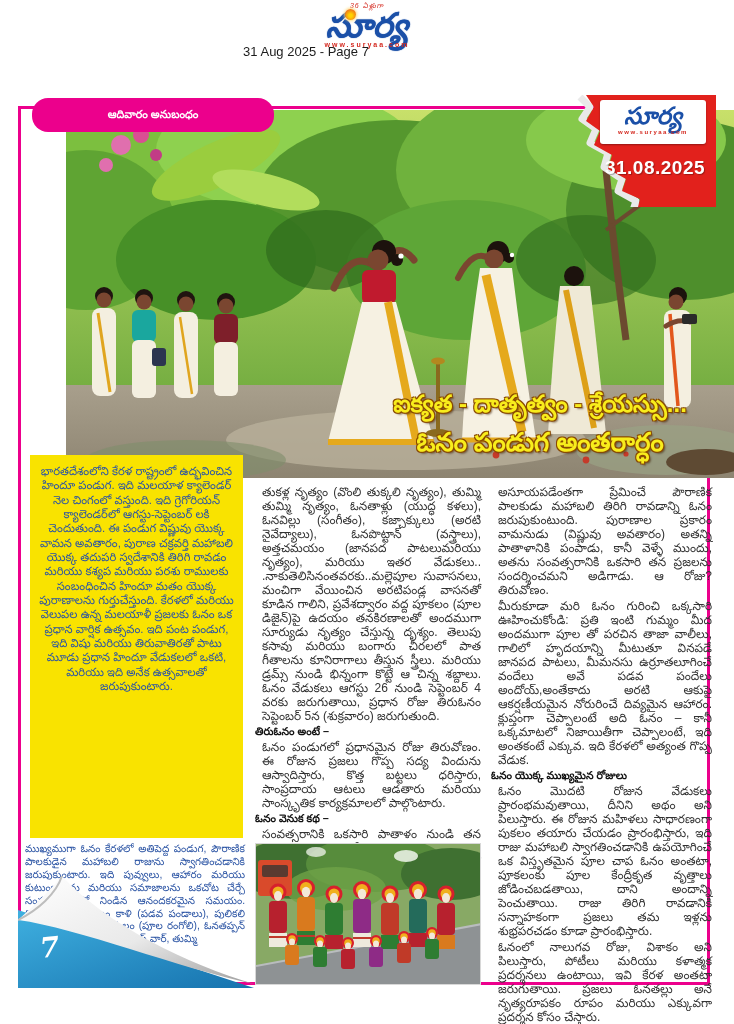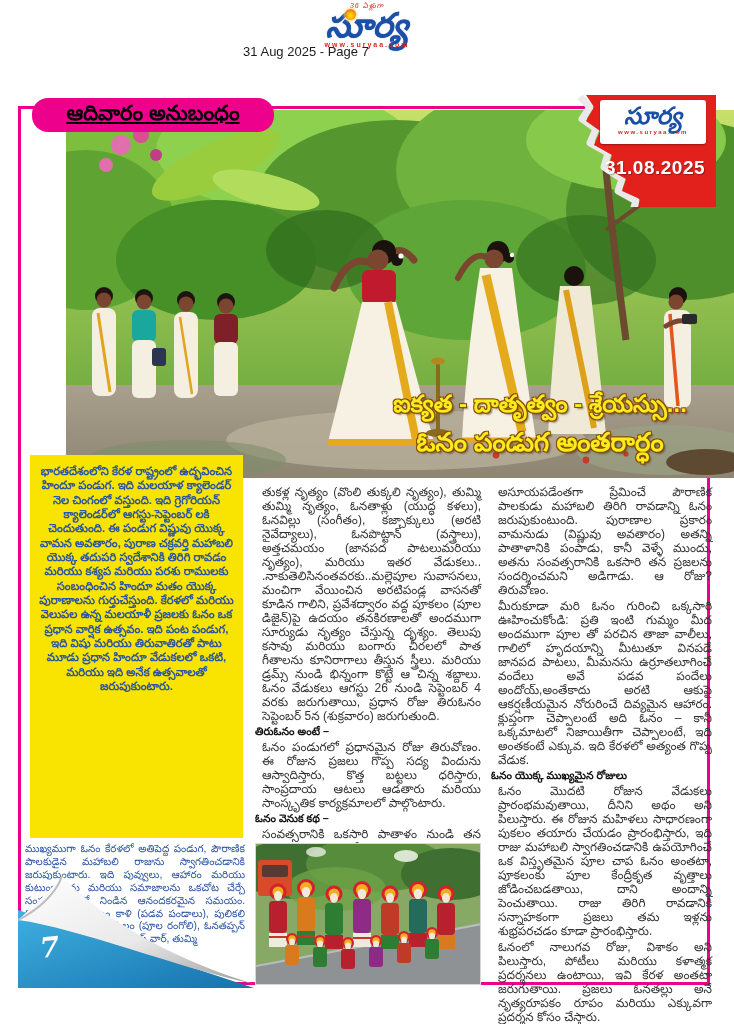--- a/index.html
+++ b/index.html
@@ -16,40 +16,40 @@
   .m-url{display:block;font-size:7px;letter-spacing:2px;color:#d42a20;font-weight:bold;line-height:9px;}
   .dateline{position:absolute;left:0;top:44px;width:612px;text-align:center;font-size:13px;color:#1c1c1c;font-weight:500;}
   
   .frame{position:absolute;left:18px;top:106px;width:692px;height:879px;border:3px solid #ec008c;box-sizing:border-box;}
   
   .main-photo{position:absolute;left:22px;top:110px;width:690px;height:368px;overflow:hidden;margin-left:44px;}
   .main-photo svg{display:block;}
   
   .banner{position:absolute;left:32px;top:98px;width:242px;height:34px;background:#ec008c;border-radius:16px;
           display:flex;align-items:center;justify-content:center;z-index:6;}
-  .banner span{color:#000000;font-size:21px;font-weight:bold;text-decoration:underline;}
+  .banner span{color:#ffffff;font-size:11px;font-weight:bold;}
   
   .date-box{position:absolute;left:556px;top:95px;width:160px;height:112px;z-index:7;}
   .date-box svg{position:absolute;left:0;top:0;}
   .mini-logo{position:absolute;left:44px;top:5px;width:106px;height:44px;background:#ffffff;border-radius:3px;
              text-align:center;box-shadow:0 1px 2px rgba(0,0,0,.35);}
   .mini-title{display:block;font-size:24px;line-height:26px;font-weight:bold;font-style:italic;color:#1b50a8;margin-top:3px;}
   .mini-url{display:block;font-size:6px;letter-spacing:1.5px;color:#d42a20;font-weight:bold;line-height:7px;}
   .edition-date{position:absolute;left:44px;top:62px;width:110px;text-align:center;color:#ffffff;
                 font-size:19px;font-weight:bold;letter-spacing:.5px;text-shadow:1px 1px 1px rgba(0,0,0,.3);}
   
   .headline{position:absolute;left:258px;top:276px;width:432px;text-align:center;z-index:5;}
   .hl{font-weight:bold;color:#f8ed1c;
       text-shadow:-1px -1px 0 #8a4a00,1px -1px 0 #8a4a00,-1px 1px 0 #8a4a00,1px 1px 0 #8a4a00,2px 2px 2px rgba(60,30,0,.55);}
   .hl1{font-size:24px;line-height:36px;}
   .hl2{font-size:26px;line-height:40px;}
   
   .yellow-box{position:absolute;left:30px;top:455px;width:213px;height:383px;background:#f9e300;z-index:4;
               box-sizing:border-box;padding:9px 8px;}
-  .yellow-box p{margin:0;font-size:11.5px;line-height:14.35px;font-weight:bold;color:#2b54a4;text-align:center;}
+  .yellow-box p{margin:0;font-size:11.5px;line-height:14.35px;font-weight:normal;color:#2b54a4;text-align:center;}
   
   .left-article{position:absolute;left:25px;top:843px;width:220px;z-index:2;}
   .left-article p{margin:0;font-size:10.3px;line-height:12.9px;color:#2b54a4;text-align:justify;}
   
   .mid-col{position:absolute;left:255px;top:485px;width:226px;}
   .col p{margin:0 0 2px 7px;font-size:12px;line-height:14px;color:#333333;text-align:justify;}
   .col h4{margin:1px 0 2px 0;font-size:10.8px;line-height:13px;color:#111111;font-weight:bold;}
   
   .right-col{position:absolute;left:491px;top:485px;width:221px;}
   

